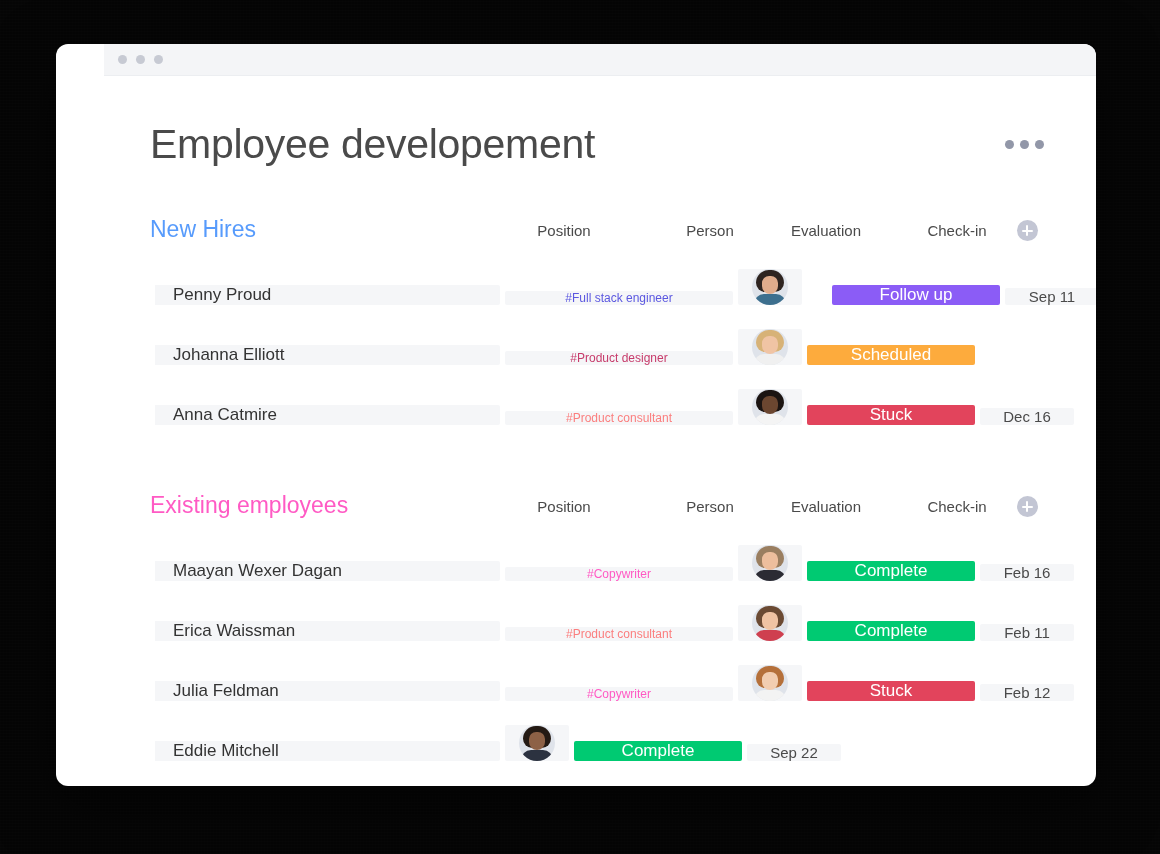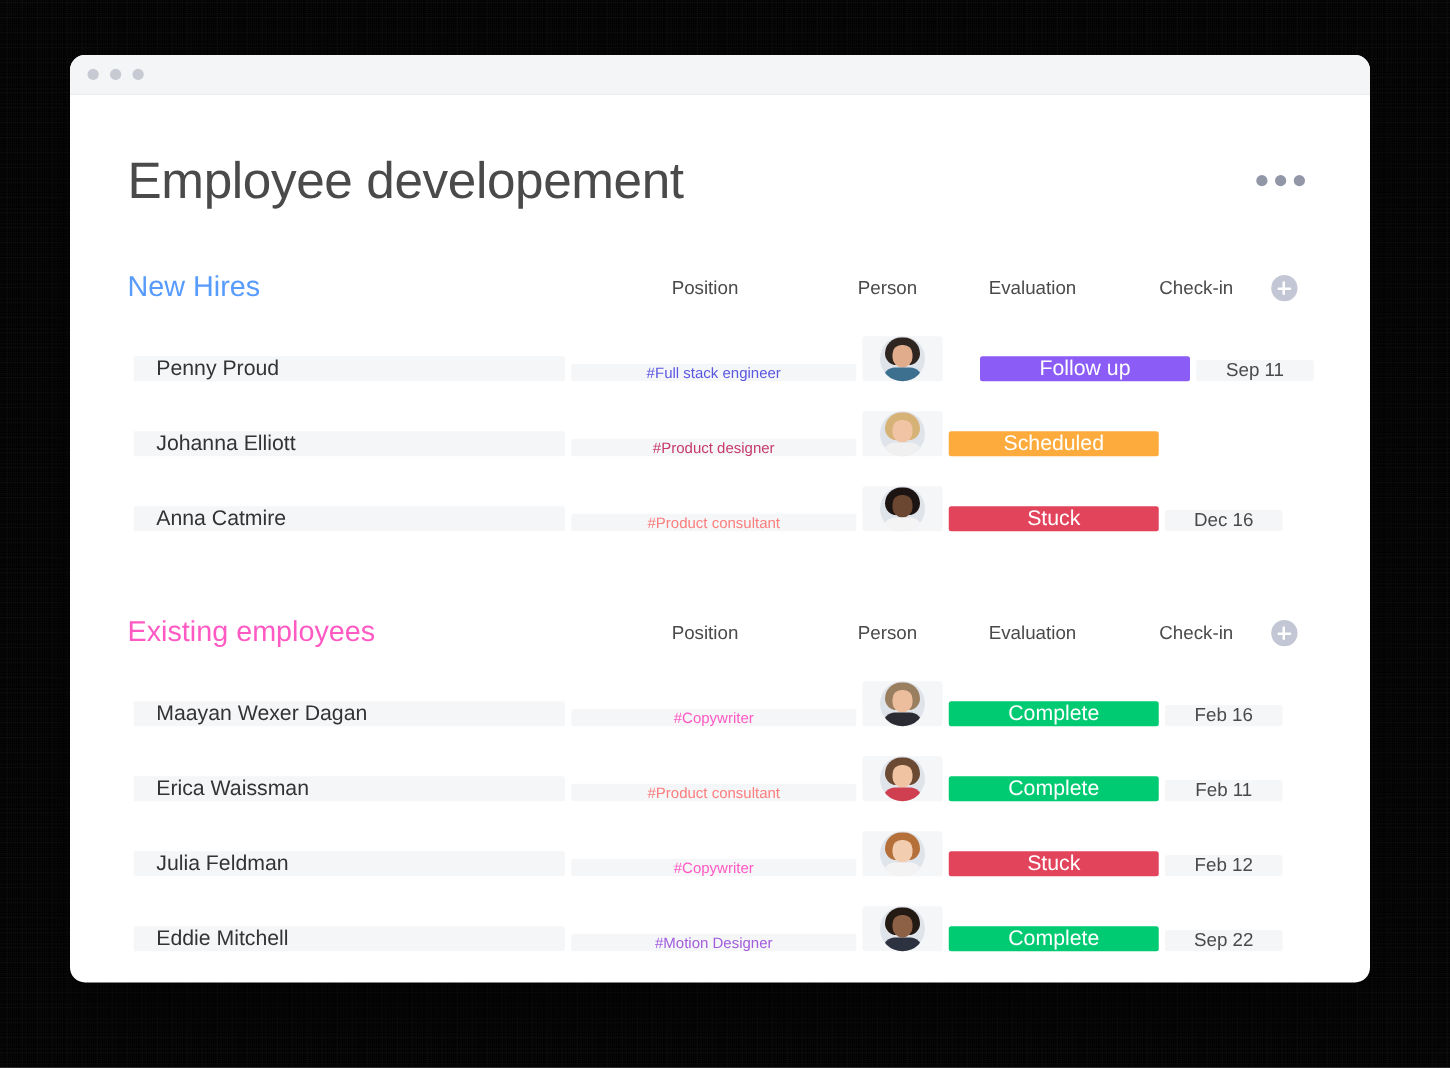--- a/index.html
+++ b/index.html
@@ -27,20 +27,21 @@
     pointer-events: none;
   }
   #window {
     position: absolute;
     left: 56px; top: 44px;
     width: 1040px; height: 742px;
     background: #ffffff;
     border-radius: 12px;
     overflow: hidden;
     box-shadow: 0 18px 60px rgba(0,0,0,0.55);
+    padding-left: 48px;
   }
   #titlebar {
     height: 32px;
     background: #f4f5f7;
     display: flex; align-items: center;
     padding-left: 14px;
     border-bottom: 1px solid #eceef1;
   }
   .dot { width: 9px; height: 9px; border-radius: 50%; background: #c7cad3; margin-right: 9px; }
 
@@ -287,21 +288,20 @@
                     <span class="body" style="background: rgb(243, 243, 243);"></span>
                   </div>
                 </div>
                 <div class="cell evaluation" style="background: rgb(226, 68, 92);">Stuck</div>
                 <div class="cell checkin">Feb 12</div>
                 <div class="cell extra"></div>
               </div>
               <div class="row">
                 <div class="accent pink"></div>
                 <div class="cell name">Eddie Mitchell</div>
-                <div class="cell position" style="color: rgb(162, 93, 220);">#Motion Designer</div>
                 <div class="cell person">
                   <div class="avatar">
                     <span class="hair" style="background: rgb(36, 26, 20);"></span>
                     <span class="skin" style="background: rgb(141, 97, 70);"></span>
                     <span class="body" style="background: rgb(44, 50, 64);"></span>
                   </div>
                 </div>
                 <div class="cell evaluation" style="background: rgb(0, 202, 114);">Complete</div>
                 <div class="cell checkin">Sep 22</div>
                 <div class="cell extra"></div>

